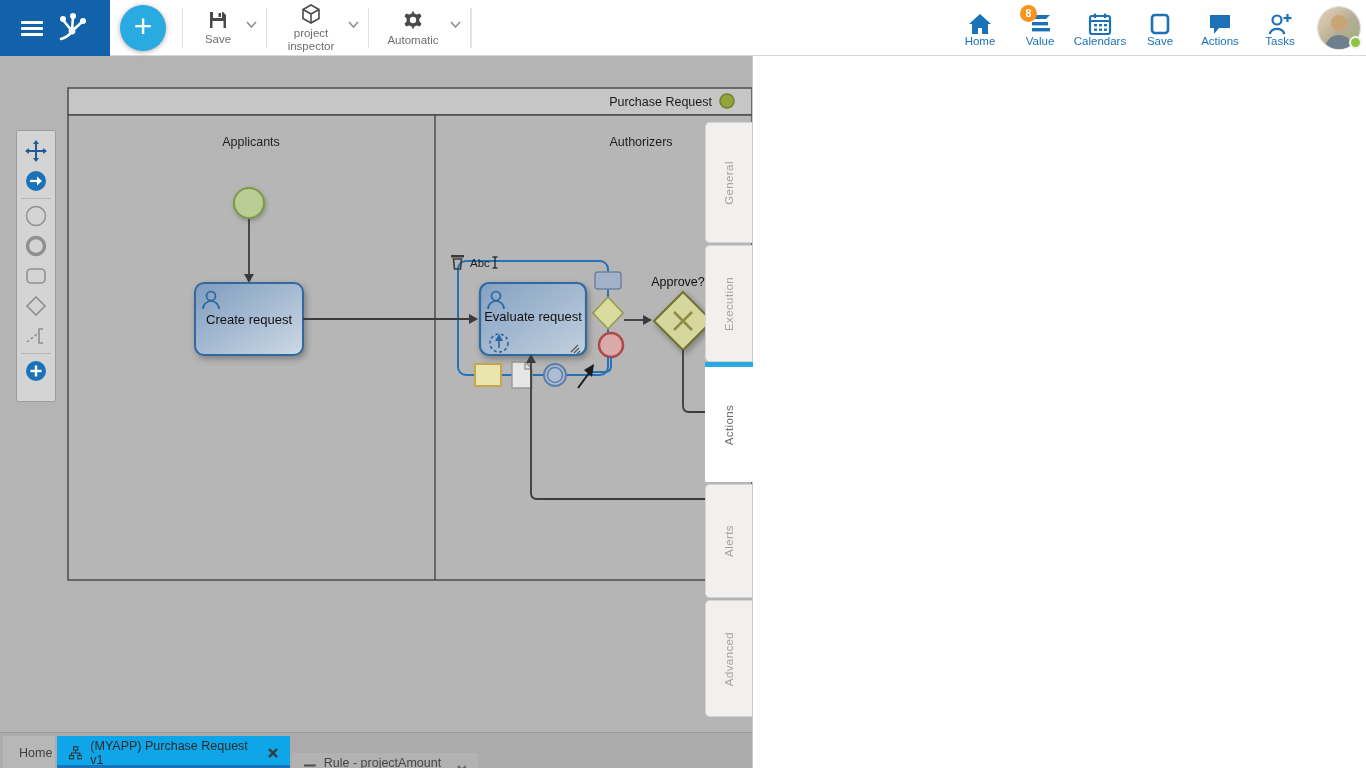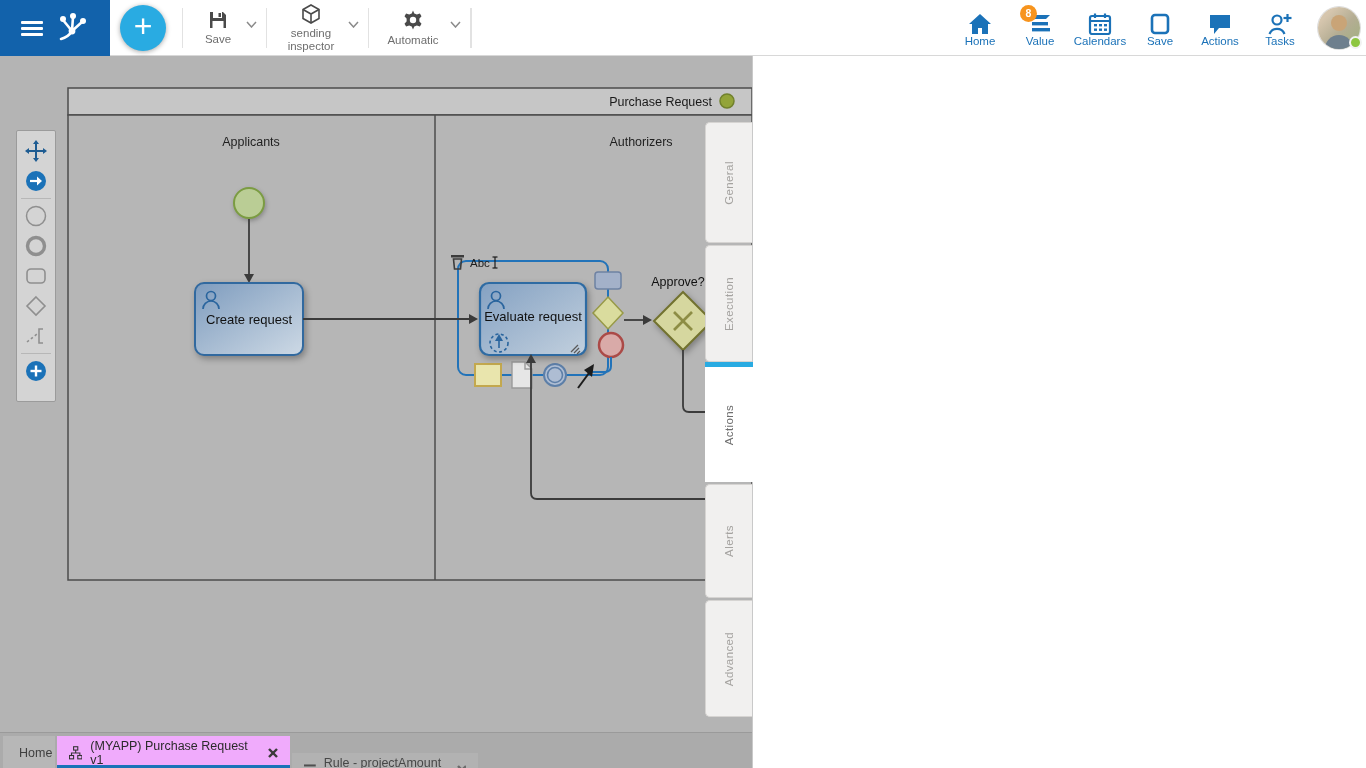--- a/index.html
+++ b/index.html
@@ -469,21 +469,21 @@
           <polyline points="1,1 5.5,6 10,1" fill="none" stroke="#8a8a8a" stroke-width="1.5"></polyline>
           </svg>
       </div>
       <div class="tsep"></div>
       <div class="tool">
         <div class="tool-main">
           <svg width="20" height="20" viewBox="0 0 20 20">
             <path d="M10,1 L18,5.5 L18,14.5 L10,19 L2,14.5 L2,5.5 z" fill="none" stroke="#4a4a4a" stroke-width="1.6"></path>
             <path d="M2,5.5 L10,10 L18,5.5 M10,10 L10,19" fill="none" stroke="#4a4a4a" stroke-width="1.6"></path>
           </svg>
-          <div class="tool-label">sending inspector</div>
+          <div class="tool-label">project inspector</div>
         </div>
         <svg class="chev" width="11" height="7">
           <polyline points="1,1 5.5,6 10,1" fill="none" stroke="#8a8a8a" stroke-width="1.5"></polyline>
           </svg>
       </div>
       <div class="tsep"></div>
       <div class="tool">
         <div class="tool-main">
           <svg width="22" height="22" viewBox="0 0 22 22">
             <path d="M11,1.5 l1.3,3 a7,7 0 0 1 2.5,1 l3.1,-1 l1.6,2.8 l-2.2,2.4 a7,7 0 0 1 0,2.6 l2.2,2.4 l-1.6,2.8 l-3.1,-1 a7,7 0 0 1 -2.5,1 l-1.3,3 l-1.3,-3 a7,7 0 0 1 -2.5,-1 l-3.1,1 l-1.6,-2.8 l2.2,-2.4 a7,7 0 0 1 0,-2.6 l-2.2,-2.4 l1.6,-2.8 l3.1,1 a7,7 0 0 1 2.5,-1 z" fill="#4a4a4a"></path>
@@ -575,21 +575,21 @@
     </div>
   </div>
 
   <div class="bottombar">
     <div class="btab" style="left:3px; width:52px; background:#b7b7b7; color:#3f3f3f; padding:0 8px;">
       <svg width="13" height="12" viewBox="0 0 24 22">
         <path d="M12,1 L23,11 h-3 v10 h-6 v-6 h-4 v6 h-6 v-10 h-3 z" fill="#3f3f3f"></path>
         </svg>
       <span>Home</span>
     </div>
-    <div class="btab" style="left:57px; width:233px; background:#f0abfc; color:#2b2b2b;">
+    <div class="btab" style="left:57px; width:233px; background:#0ea5e9; color:#2b2b2b;">
       <svg width="14" height="14" viewBox="0 0 16 16">
         <rect x="5.5" y="0.5" width="5" height="4" fill="none" stroke="#333" stroke-width="1.3"></rect>
         <rect x="0.5" y="11" width="5" height="4" fill="none" stroke="#333" stroke-width="1.3"></rect>
         <rect x="10.5" y="11" width="5" height="4" fill="none" stroke="#333" stroke-width="1.3"></rect>
         <path d="M8,4.5 v3 M3,11 v-3 h10 v3" fill="none" stroke="#333" stroke-width="1.3"></path>
         </svg>
       <span>(MYAPP) Purchase Request v1</span>
       <svg class="x" width="10" height="10">
         <line x1="1" y1="1" x2="9" y2="9" stroke="#3a3a3a" stroke-width="2.4"></line>
         <line x1="9" y1="1" x2="1" y2="9" stroke="#3a3a3a" stroke-width="2.4"></line>

